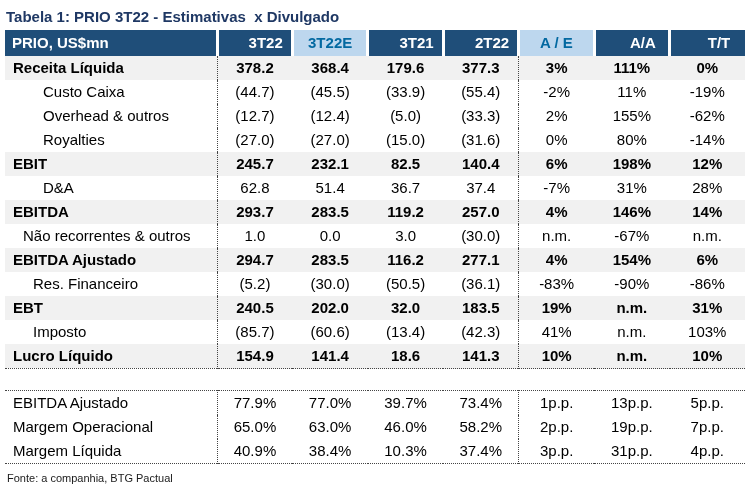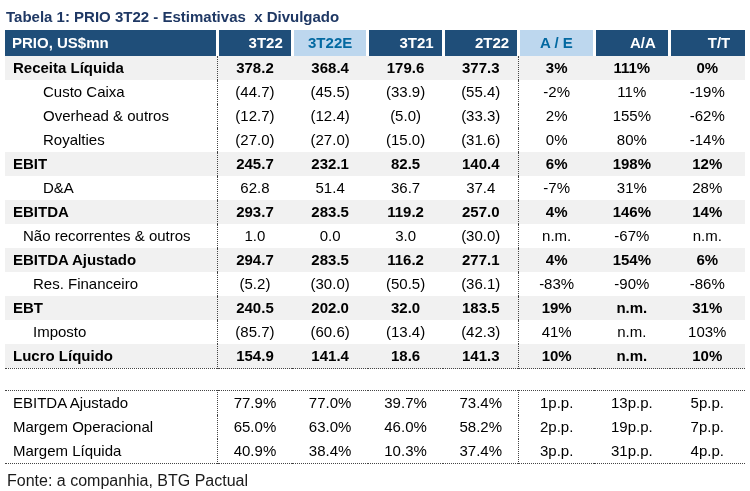--- a/index.html
+++ b/index.html
@@ -34,21 +34,21 @@
   td.lbl{text-align:left;padding-left:8px;white-space:nowrap;overflow:hidden;}
   tr.bold td{font-weight:bold;}
   tr.stripe td{background:#F1F1F1;}
   td.sep-left{border-left:1px dotted #444;}
   td.indent-1{padding-left:18px;}
   td.indent-2{padding-left:38px;}
   td.indent-3{padding-left:28px;}
   table.main{border-bottom:1px dotted #444;}
   table.margins{border-top:1px dotted #444;border-bottom:1px dotted #444;margin-top:21px;}
   .footer{
-    font-size:16px;color:#1a1a1a;margin:8px 0 0 2px;
+    font-size:11px;color:#1a1a1a;margin:8px 0 0 2px;
   }
 </style>
 </head>
 <body>
 
 <div class="page">
   <div class="title">Tabela 1: PRIO 3T22 - Estimativas  x Divulgado</div>
 
   <table class="main">
     <colgroup>

